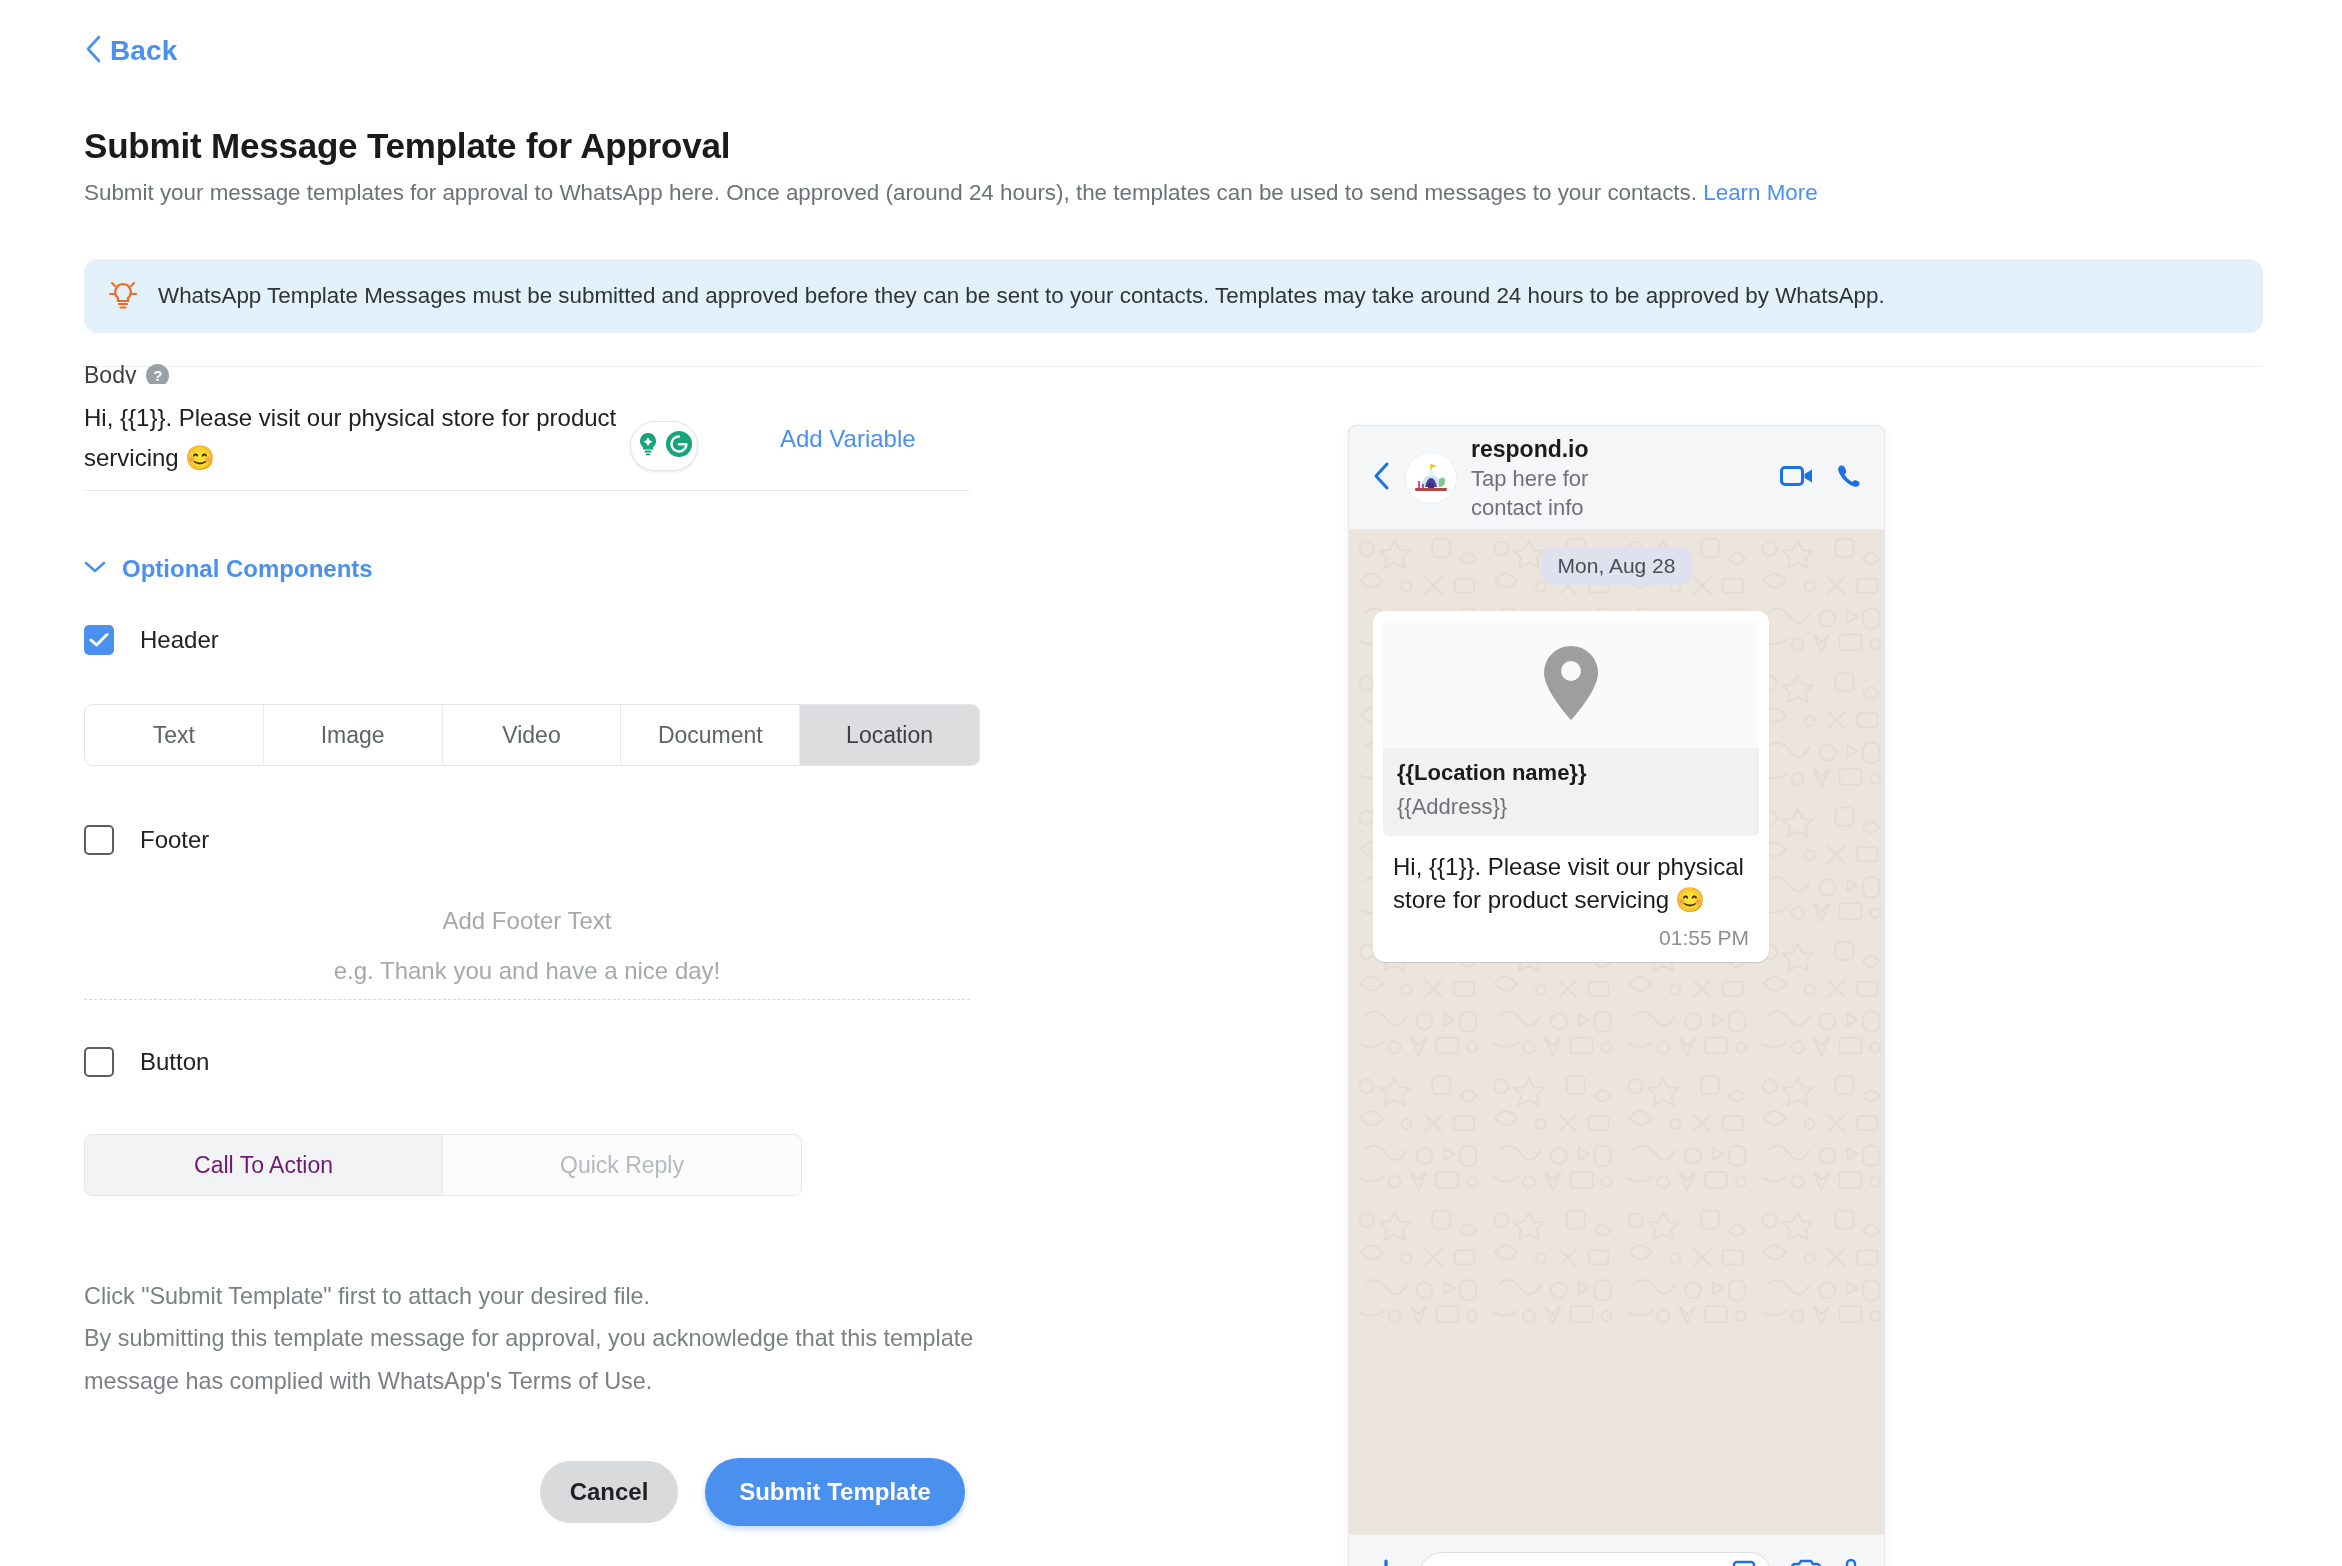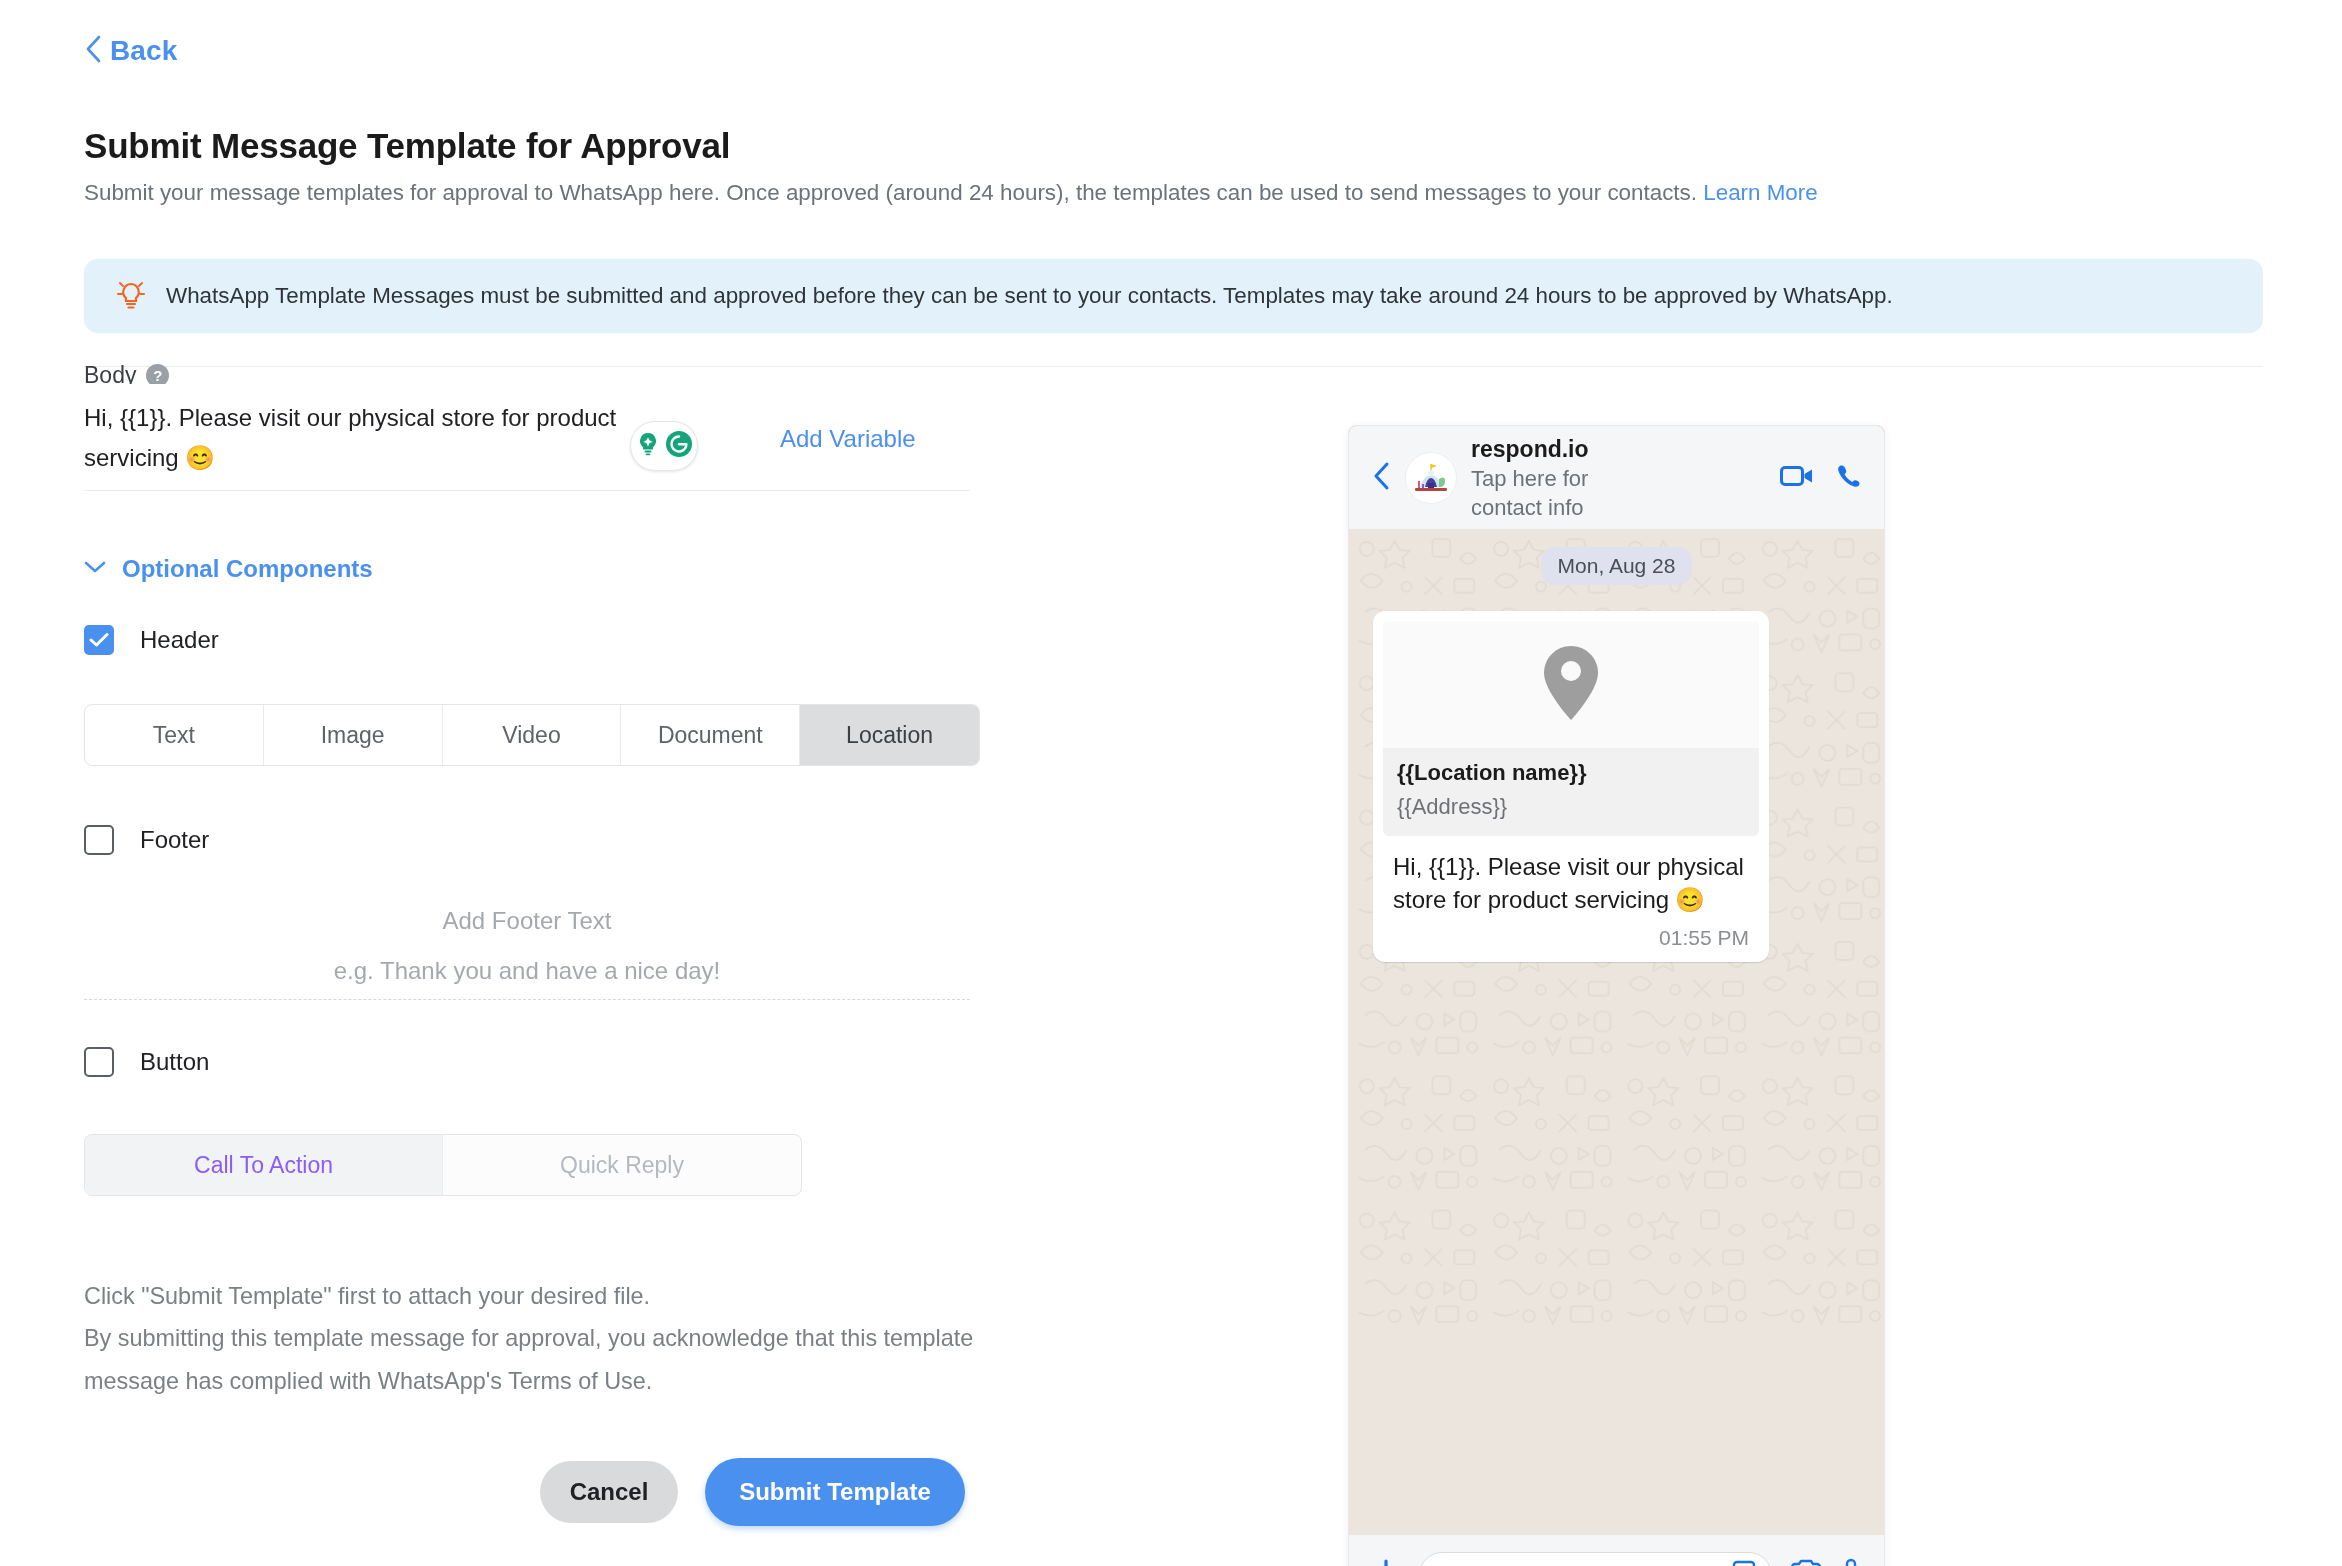--- a/index.html
+++ b/index.html
@@ -34,21 +34,21 @@
     font-size:22.4px; color:#6d7278; white-space:nowrap;
   }
   .page-desc .learn{ color:#4a90ef; cursor:pointer; }
 
   
   .banner{
     position:absolute; left:84px; top:259px;
     width:2179px; height:74px;
     background:#e3f1fb; border-radius:14px;
     display:flex; align-items:center; gap:20px;
-    padding:0 32px;
+    padding:0 24px;
   }
   .banner-text{ font-size:22.4px; color:#2f3438; }
 
   
   .rule{
     position:absolute; left:84px; top:366px; width:2179px; height:1px;
     background:#eceef0;
   }
 
   
@@ -127,21 +127,21 @@
     height:60px;
   }
   .seg:last-child{ border-right:none; }
   .seg.active{ background:#dcdddf; color:#3c4043; }
 
   .header-tabs{ left:84px; top:704px; width:896px; }
   .header-tabs .seg{ width:179px; }
 
   .btn-tabs{ left:84px; top:1134px; width:718px; background:#fcfcfd;}
   .btn-tabs .seg{ width:358px; color:#b5b9bd; }
-  .btn-tabs .seg.active{ background:#f2f3f4; color:#8b5cf6; }
+  .btn-tabs .seg.active{ background:#f2f3f4; color:#701a75; }
 
   
   .footer-input{
     position:absolute; left:84px; top:907px; width:886px;text-align:center;
   }
   .fi-label{ font-size:24px; color:#a5a9ad; }
   .fi-value{ font-size:24px; color:#a5a9ad; margin-top:22px; }
   .fi-rule{
     margin-top:14px; width:886px; height:0;
     border-bottom:1px dashed #d6d9db;

